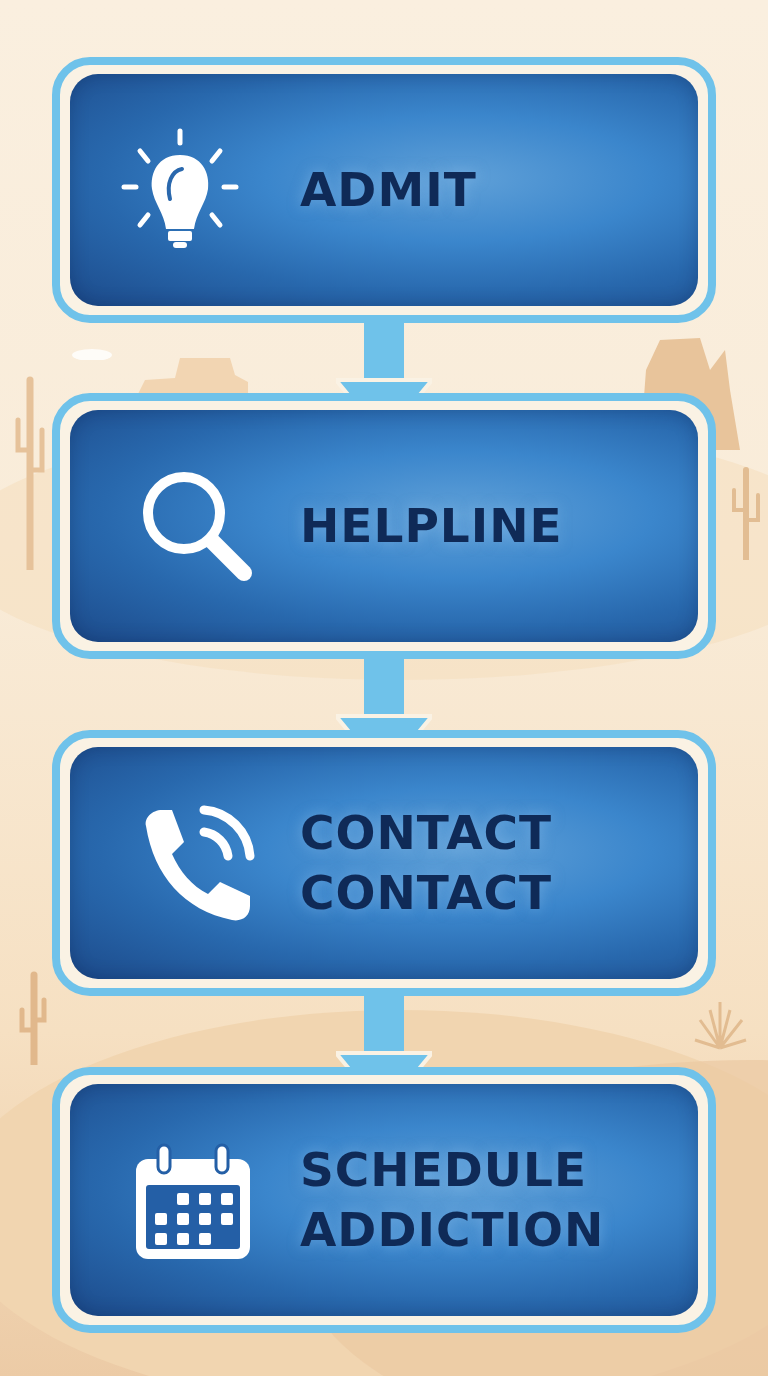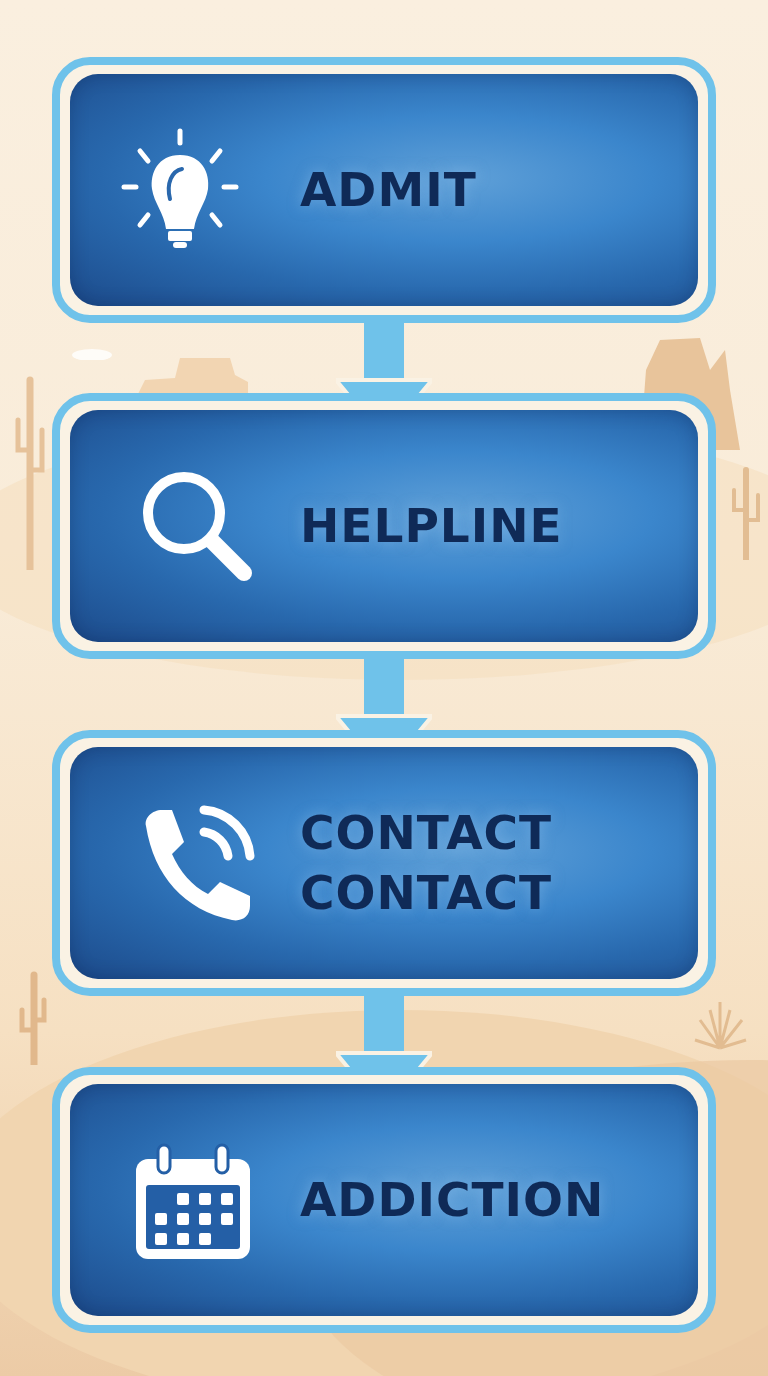--- a/index.html
+++ b/index.html
@@ -133,16 +133,17 @@
         <rect x="27" y="78" width="12" height="12" rx="2"></rect>
           <rect x="49" y="78" width="12" height="12" rx="2"></rect>
           <rect x="71" y="78" width="12" height="12" rx="2"></rect>
           <rect x="93" y="78" width="12" height="12" rx="2"></rect>
         <rect x="27" y="98" width="12" height="12" rx="2"></rect>
           <rect x="49" y="98" width="12" height="12" rx="2"></rect>
           <rect x="71" y="98" width="12" height="12" rx="2"></rect>
       </g>
     </svg>
     <div class="label">
+      <span>SCHEDULE</span>
       <span>ADDICTION</span>
     </div>
   </div>
 </div>
 
 </body></html>

